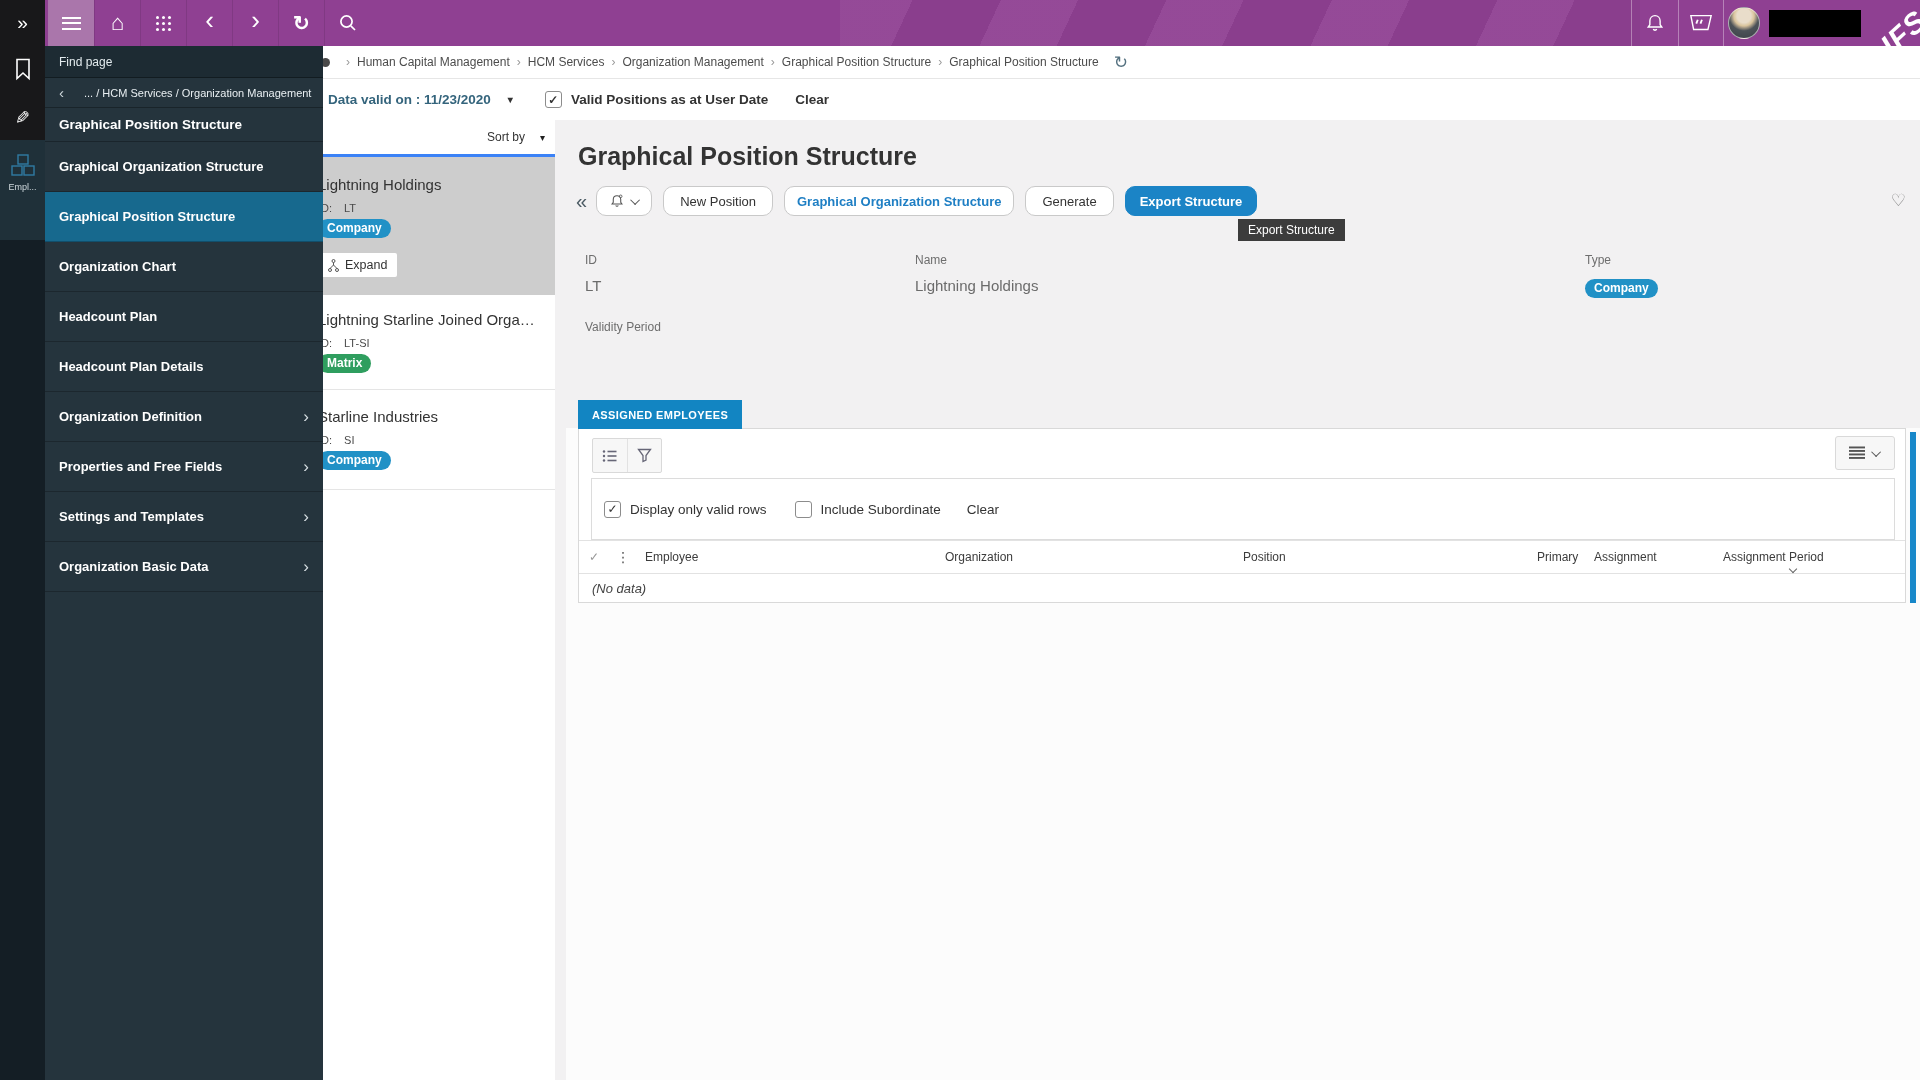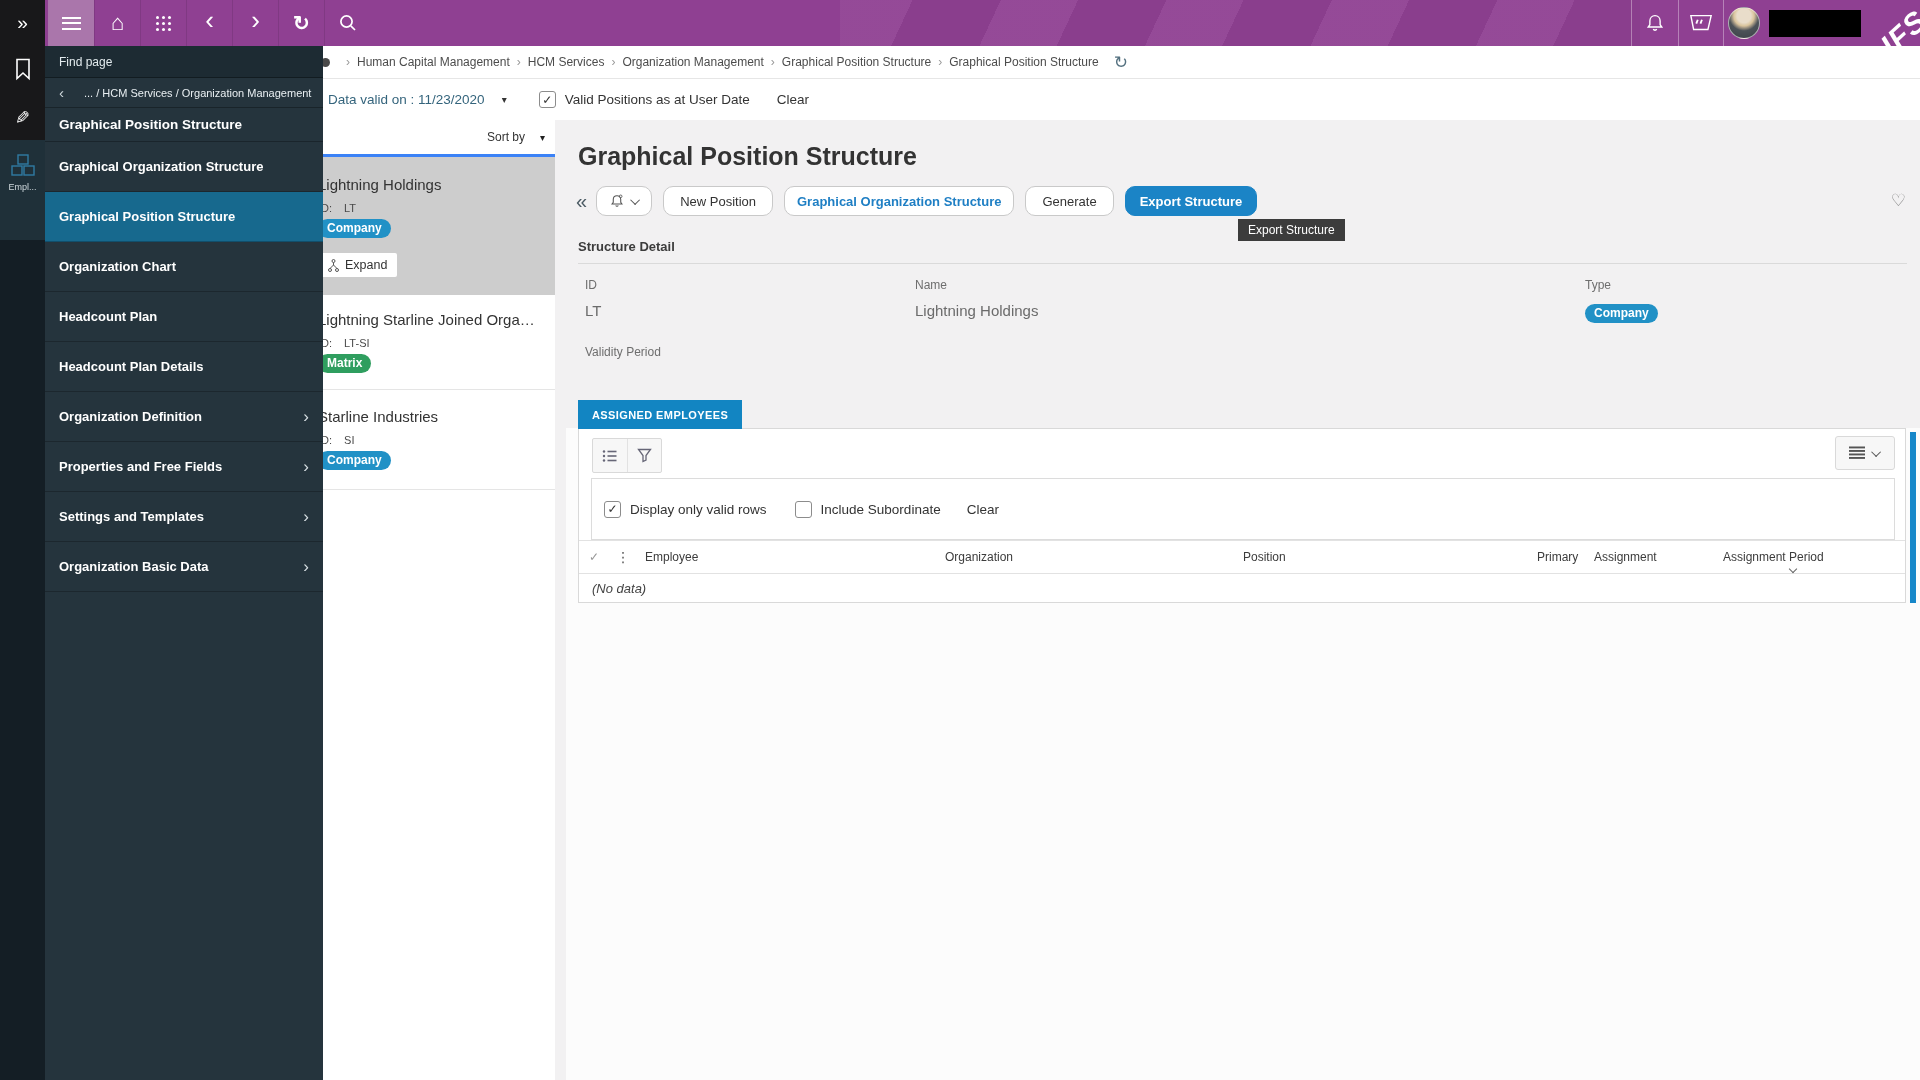--- a/index.html
+++ b/index.html
@@ -54,21 +54,21 @@
   .sb-item .sb-chev { margin-left:auto; font-size:17px; color:#d6dee2; font-weight:400; }
   .sb-item.active { background:#17698e; }
 
   
   .headerband { position:absolute; left:302px; top:46px; right:0; height:74px; background:#fff; z-index:10; }
   .crumbrow { height:33px; border-bottom:1px solid #e6e6e6; display:flex; align-items:center; padding-left:19px; font-size:12px; color:#4c4c4c; }
   .crumb-dot { width:9px; height:9px; border-radius:50%; background:#4a4a4a; margin-right:9px; }
   .crumb-sep { color:#9a9a9a; margin:0 7px; font-size:12px; }
   .crumb { cursor:pointer; }
   .crumb-refresh { margin-left:15px; font-size:17px; color:#53707f; cursor:pointer; }
-  .datarow { height:41px; display:flex; align-items:center; padding-left:26px; font-size:13.5px; color:#333; }
+  .datarow { height:41px; display:flex; align-items:center; padding-left:26px; font-size:13.5px; color:#333;font-weight:bold; }
   .dv-label { color:#34647c; cursor:pointer; }
   .caret-down { font-size:10px; color:#333; margin-left:17px; cursor:pointer; }
   .cbx { width:17px; height:17px; border:1.5px solid #8c8c8c; border-radius:3px; background:#fff; display:flex; align-items:center; justify-content:center; font-size:12px; color:#333; cursor:pointer; }
   .dv-cbx { margin-left:32px; }
   .dv-cblabel { margin-left:9px; }
   .dv-clear { margin-left:27px; cursor:pointer; }
 
   
   .listpanel { position:absolute; left:302px; top:120px; width:253px; bottom:0; background:#fff; z-index:5; }
   .sort-row { height:37px; border-bottom:3px solid #3b82f6; display:flex; align-items:center; justify-content:flex-end; padding-right:10px; font-size:12px; color:#333; }
@@ -337,21 +337,20 @@
     <span class="btn">New Position</span>
     <span class="btn link-btn">Graphical Organization Structure</span>
     <span class="btn">Generate</span>
     <span class="btn primary">Export Structure</span>
   </div>
   <span class="heart">♡</span>
 
   <div class="tooltip">Export Structure</div>
 
   <div class="sd">
-    <div class="sd-head">Structure Detail</div>
     <div class="sd-grid">
       <div>
         <div class="fld-label">ID</div>
         <div class="fld-value">LT</div>
       </div>
       <div>
         <div class="fld-label">Name</div>
         <div class="fld-value">Lightning Holdings</div>
       </div>
       <div>

